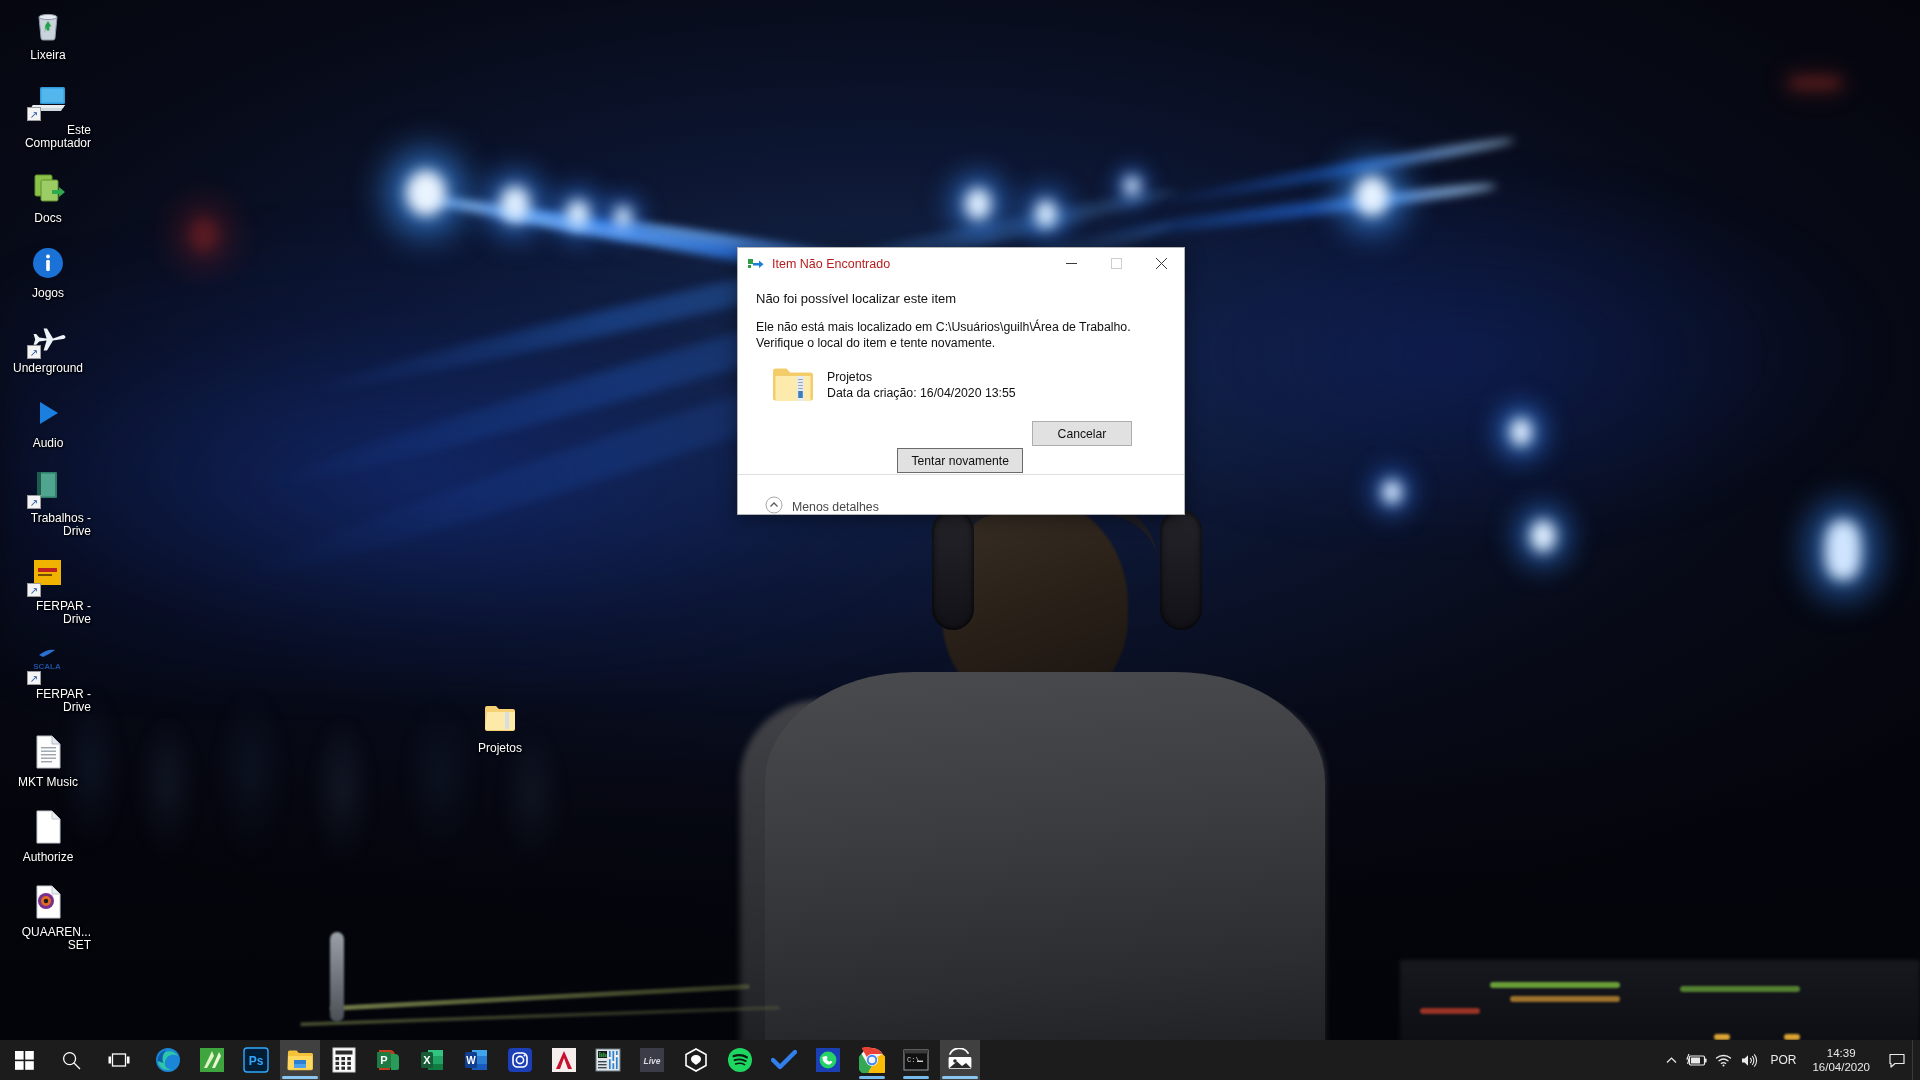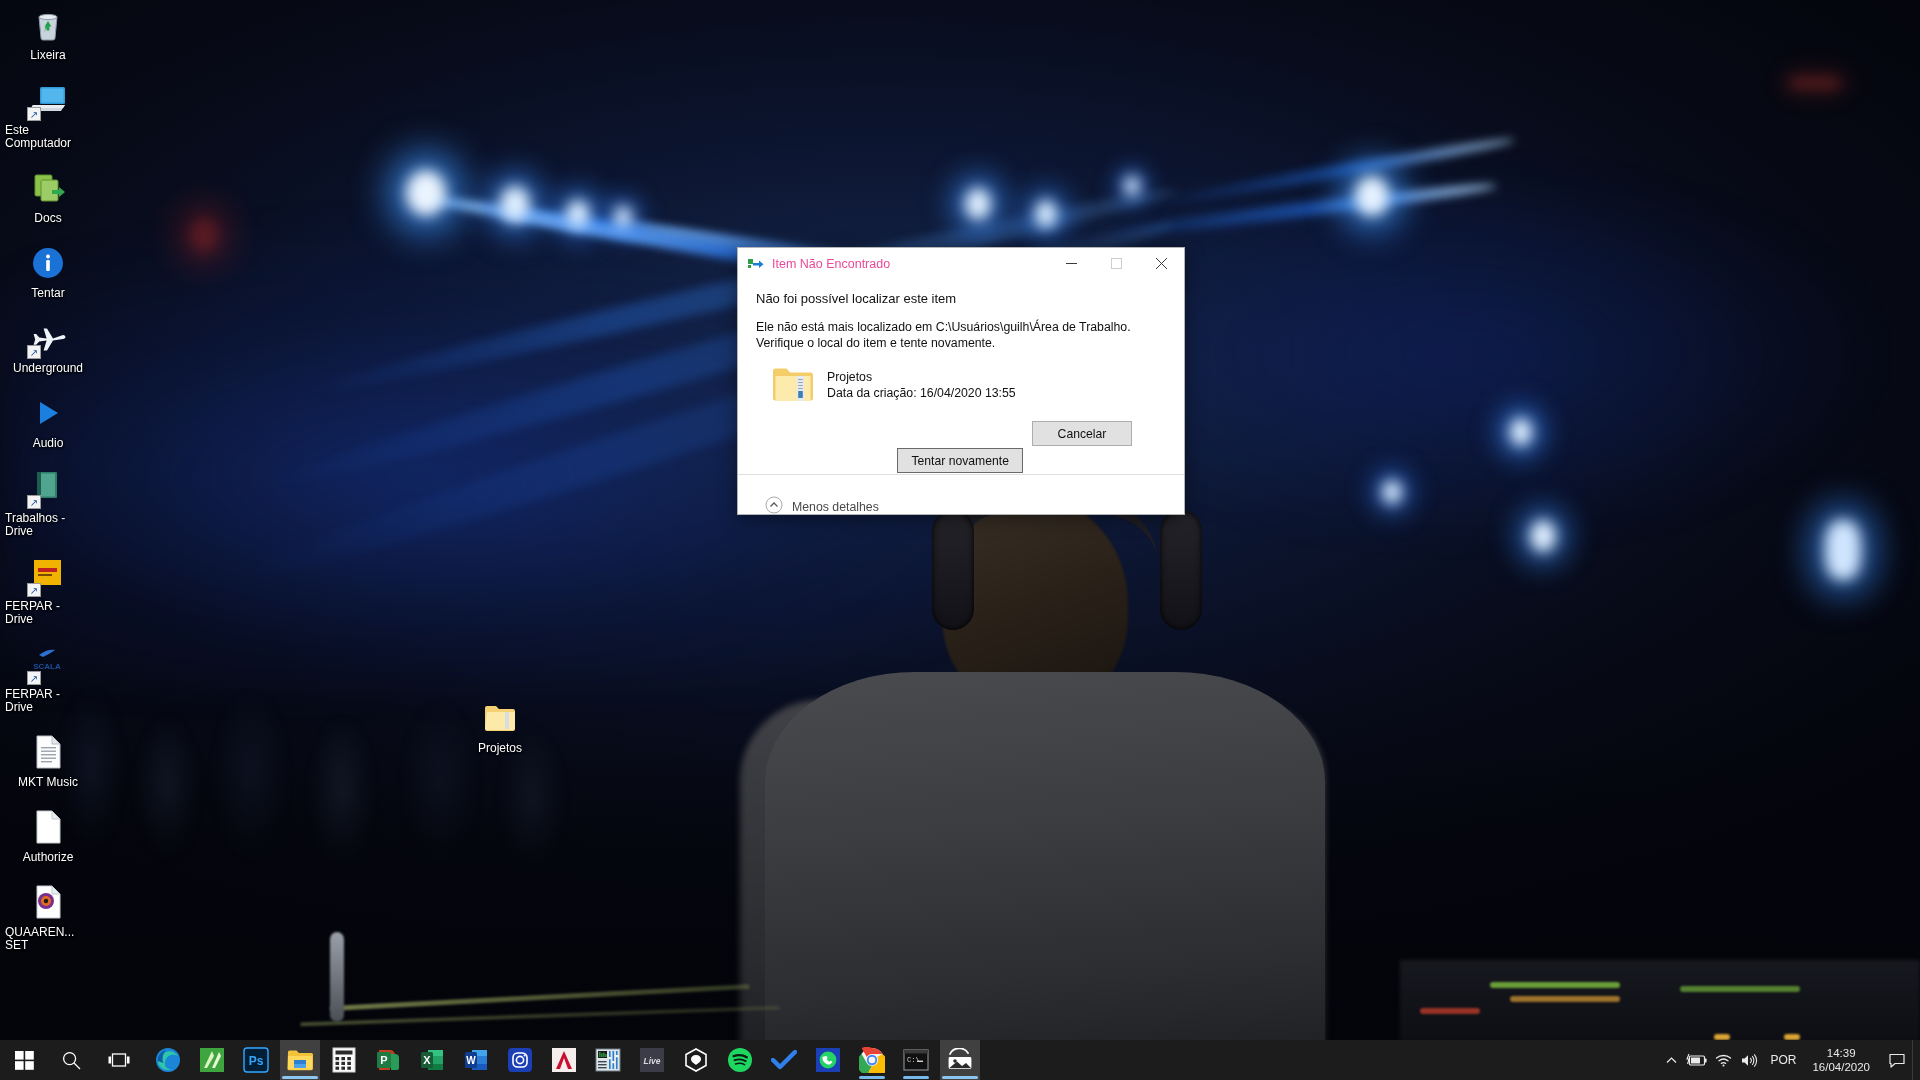--- a/index.html
+++ b/index.html
@@ -117,21 +117,21 @@
     width: 88px; margin: 0 auto 17px auto;
     display: flex; flex-direction: column; align-items: center;
     cursor: default;
   }
   .dicon .glyph {
     width: 42px; height: 42px;
     display: flex; align-items: center; justify-content: center;
     margin-bottom: 3px;
   }
   .dicon .lbl {
-    font-size: 12px; color: #fff; line-height: 13px; text-align: left;
+    font-size: 12px; color: #fff; line-height: 13px; text-align: right;
     text-shadow: 0 0 3px #000, 1px 1px 2px #000;
     max-width: 86px; word-wrap: break-word;
   }
   .shortcut-badge {
     position: absolute; left: 0; bottom: 0;
     width: 14px; height: 14px; background: #f4f4f4;
     border: 1px solid #9a9a9a;
     display: flex; align-items: center; justify-content: center;
     font-size: 10px; color: #1a4fa0;
   }
@@ -158,21 +158,21 @@
     box-shadow: 0 3px 18px rgba(0,0,0,.45);
     font-family: "Liberation Sans", sans-serif;
   }
   #dlg-titlebar {
     height: 31px; display: flex; align-items: center;
     padding-left: 10px;
     background: #fff;
   }
   #dlg-title-icon { width: 16px; height: 16px; margin-right: 8px; flex: 0 0 16px; }
   #dlg-title-text {
-    font-size: 12.5px; color: #ec4899; flex: 1 1 auto;
+    font-size: 12.5px; color: #b91c1c; flex: 1 1 auto;
     white-space: nowrap; overflow: hidden;
   }
   .cap-btn {
     width: 45px; height: 30px;
     display: flex; align-items: center; justify-content: center;
     color: #3b3b3b;
   }
   .cap-btn.disabled { color: #cdcdcd; }
 
   #dlg-body { padding: 4px 34px 0 18px; }
@@ -390,21 +390,21 @@
     </div>
 
     <div class="dicon">
       <div class="glyph">
         <svg width="32" height="32" viewBox="0 0 32 32">
           <circle cx="16" cy="16" r="15" fill="#1b72d6"></circle>
           <circle cx="16" cy="9.5" r="1.9" fill="#fff"></circle>
           <rect x="14.2" y="13" width="3.6" height="11" rx="1.2" fill="#fff"></rect>
         </svg>
       </div>
-      <div class="lbl">Tentar</div>
+      <div class="lbl">Jogos</div>
     </div>
 
     <div class="dicon">
       <div class="glyph">
         <div class="gwrap">
           <svg width="40" height="40" viewBox="0 0 40 40">
             <path d="M36 18 c1.6 .2 2.4 1 2.4 2 s-.8 1.8-2.4 2 l-10 1.4 -6 10 h-3.4 l3 -10 -7.4 1 -3 3.4 h-2.6 l1.6 -5.4 -1.6 -5.4 h2.6 l3 3.4 7.4 1 -3 -10 h3.4 l6 10 Z" fill="#eef3f8"></path>
           </svg>
           <div class="shortcut-badge">↗</div>
         </div>

